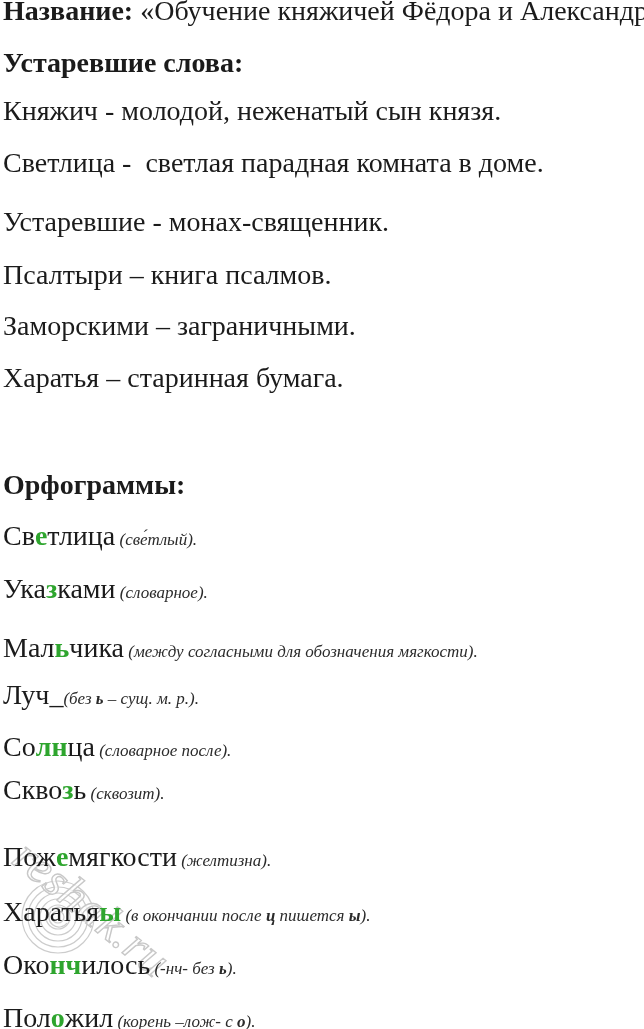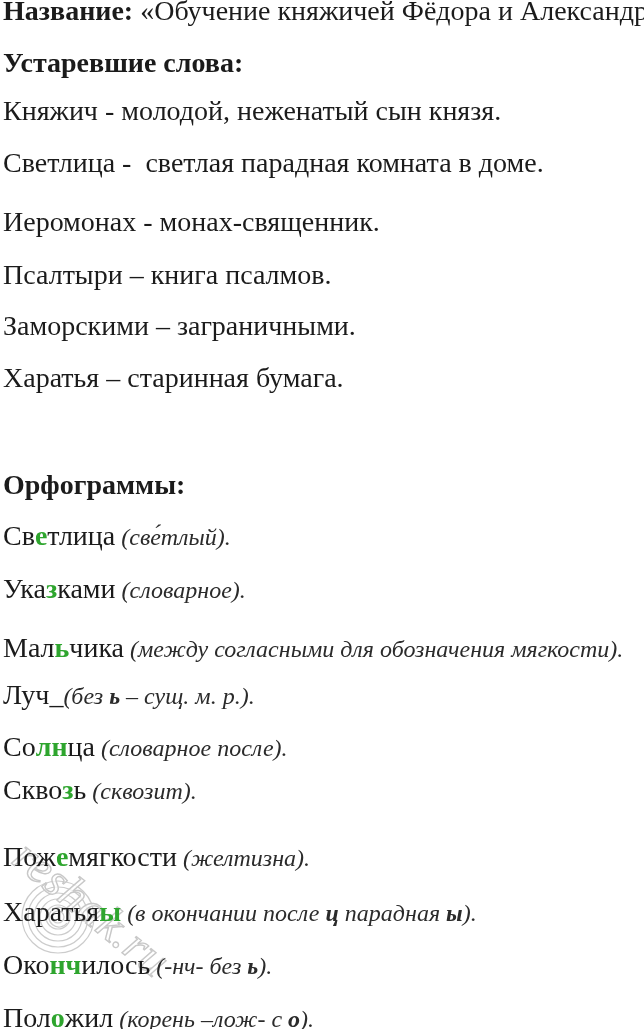--- a/index.html
+++ b/index.html
@@ -15,21 +15,21 @@
     position:absolute;
     left:3px;
     font-size:28px;
     line-height:28px;
     white-space:pre;
     z-index:2;
   }
   .bold { font-weight:bold; }
   .note {
     font-style:italic;
-    font-size:24px;
+    font-size:17px;
     color:#2b2b2b;
   }
   .note .b { font-weight:bold; }
   .green { color:var(--green,#2ea52e); font-weight:bold; }
   .wm {
     position:absolute;
     left:0; top:818px;
     z-index:1;
   }
 </style>
@@ -48,29 +48,29 @@
   </g>
   <text transform="translate(10,44) rotate(39)" font-family="Liberation Serif, serif" font-style="italic" font-size="47" letter-spacing="1" fill="#ffffff" fill-opacity="0.75" stroke="#c8c8c8" stroke-width="1.4">reshak.ru</text>
 </svg>
 
 <div class="line" style="top:-3px"><span class="bold">Название:</span><span> «Обучение княжичей Фёдора и Александра грамоте».</span></div>
 
 <div class="line bold" style="top:49px">Устаревшие слова:</div>
 
 <div class="line" style="top:97px">Княжич - молодой, неженатый сын князя.</div>
 <div class="line" style="top:149px">Светлица -  светлая парадная комната в доме.</div>
-<div class="line" style="top:208px">Иеромонах - монах-священник.</div>
+<div class="line" style="top:208px">Устаревшие - монах-священник.</div>
 <div class="line" style="top:261px">Псалтыри – книга псалмов.</div>
 <div class="line" style="top:312px">Заморскими – заграничными.</div>
 <div class="line" style="top:364px">Харатья – старинная бумага.</div>
 
 <div class="line bold" style="top:471px">Орфограммы:</div>
 
 <div class="line orth" style="top:522px"><span class="word"><span>Св</span><span class="green">е</span><span>тлица</span></span><span class="note"><span> (све́тлый).</span></span></div>
 <div class="line orth" style="top:575px"><span class="word"><span>Ука</span><span class="green">з</span><span>ками</span></span><span class="note"><span> (словарное).</span></span></div>
 <div class="line orth" style="top:634px"><span class="word"><span>Мал</span><span class="green">ь</span><span>чика</span></span><span class="note"><span> (между согласными для обозначения мягкости).</span></span></div>
 <div class="line orth" style="top:681px"><span class="word"><span>Луч_</span></span><span class="note"><span>(без </span><span class="b">ь</span><span> – сущ. м. р.).</span></span></div>
 <div class="line orth" style="top:733px"><span class="word"><span>Со</span><span class="green">лн</span><span>ца</span></span><span class="note"><span> (словарное после).</span></span></div>
 <div class="line orth" style="top:776px"><span class="word"><span>Скво</span><span class="green">з</span><span>ь</span></span><span class="note"><span> (сквозит).</span></span></div>
 <div class="line orth" style="top:843px"><span class="word"><span>Пож</span><span class="green">е</span><span>мягкости</span></span><span class="note"><span> (желтизна).</span></span></div>
-<div class="line orth" style="top:898px"><span class="word"><span>Харатья</span><span class="green">ы</span></span><span class="note"><span> (в окончании после </span><span class="b">ц</span><span> парадная </span><span class="b">ы</span><span>).</span></span></div>
+<div class="line orth" style="top:898px"><span class="word"><span>Харатья</span><span class="green">ы</span></span><span class="note"><span> (в окончании после </span><span class="b">ц</span><span> пишется </span><span class="b">ы</span><span>).</span></span></div>
 <div class="line orth" style="top:951px"><span class="word"><span>Око</span><span class="green">нч</span><span>илось</span></span><span class="note"><span> (-нч- без </span><span class="b">ь</span><span>).</span></span></div>
 <div class="line orth" style="top:1004px"><span class="word"><span>Пол</span><span class="green">о</span><span>жил</span></span><span class="note"><span> (корень –лож- с </span><span class="b">о</span><span>).</span></span></div>
 
 </body></html>

